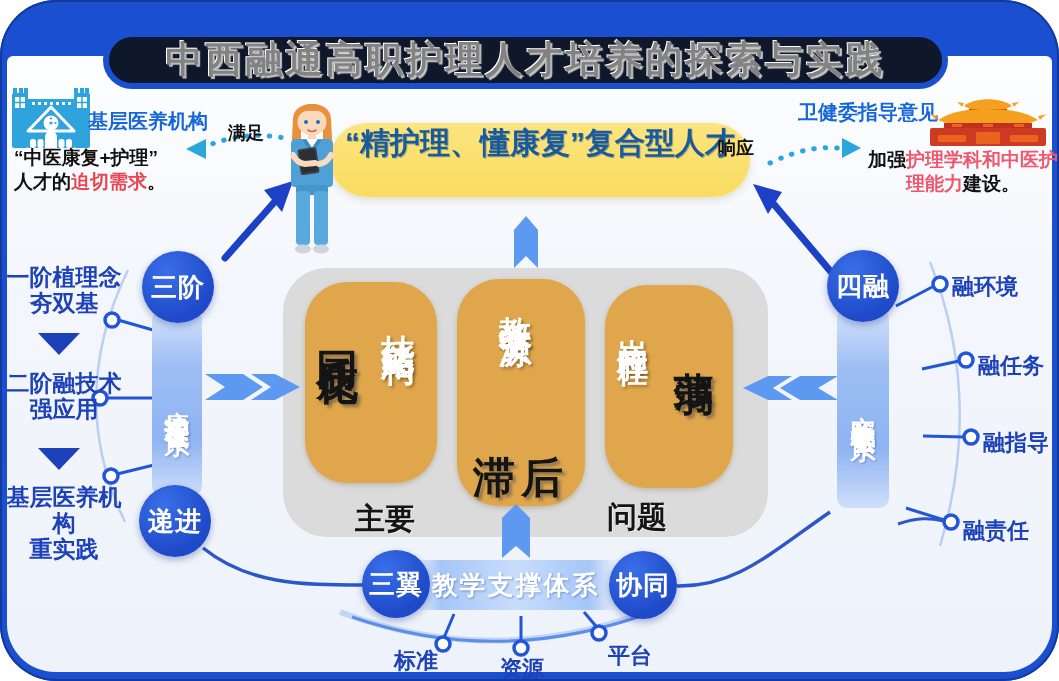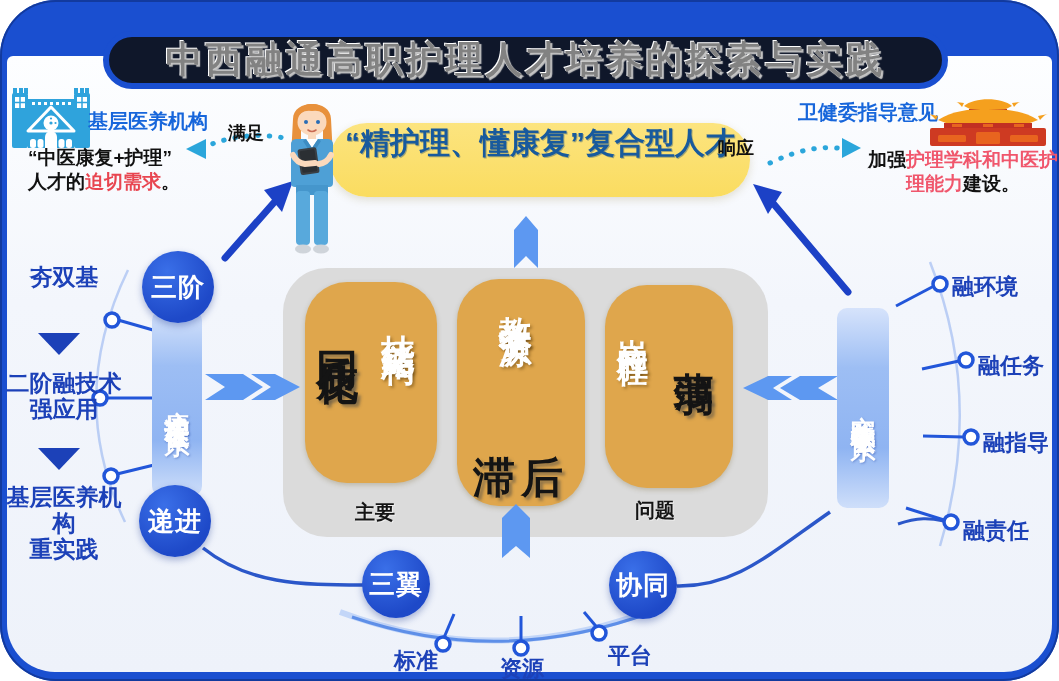--- a/index.html
+++ b/index.html
@@ -21,21 +21,21 @@
     z-index:2;box-shadow:0 3px 8px rgba(120,100,20,.18);}
   .banner-text{font-size:30px;font-weight:900;color:#185A9D;white-space:nowrap;letter-spacing:0px;
     text-shadow:1px 1px 0 rgba(10,60,110,.35);}
   .gray-box{position:absolute;left:283px;top:268px;width:485px;height:269px;background:#DBDBDB;border-radius:44px;z-index:1;}
   .pillar{position:absolute;background:#DFA64C;border-radius:42px;z-index:2;box-shadow:0 2px 5px rgba(100,80,20,.25);}
   .vtext{writing-mode:vertical-rl;text-orientation:upright;line-height:1;}
   .pillar-topic{position:absolute;color:#ffffff;font-weight:900;letter-spacing:6px;
     text-shadow:2px 2px 3px rgba(90,60,10,.45);z-index:3;}
   .pillar-issue{position:absolute;color:#141414;font-weight:900;letter-spacing:6px;
     text-shadow:3px 3px 3px rgba(70,70,70,.5);z-index:3;}
-  .caption{position:absolute;font-size:20px;font-weight:900;color:#141414;z-index:3;white-space:nowrap;
+  .caption{position:absolute;font-size:30px;font-weight:900;color:#141414;z-index:3;white-space:nowrap;
     text-shadow:1px 1px 0 rgba(255,255,255,.5);}
   .badge{position:absolute;border-radius:50%;display:flex;align-items:center;justify-content:center;
     background:radial-gradient(circle at 35% 28%,#3a6fe8,#1E49C8 70%);color:#fff;font-size:26px;font-weight:900;
     z-index:5;box-shadow:0 3px 7px rgba(20,50,140,.35);letter-spacing:1px;white-space:nowrap;}
   .vbar{position:absolute;border-radius:10px;display:flex;align-items:center;justify-content:center;z-index:4;
     background:linear-gradient(180deg,#D6E3FB 0%,#9DBEF4 30%,#8FB4F2 70%,#CFDFFA 100%);}
   .vbar .bar-label{color:#fff;font-weight:900;font-size:25px;letter-spacing:4px;text-shadow:1px 1px 2px rgba(60,90,180,.45);}
   .hbar{position:absolute;left:413px;top:560px;width:205px;height:50px;z-index:4;
     background:linear-gradient(90deg,rgba(190,215,250,0) 0%,#A5C6F7 14%,#C9DDFB 50%,#A5C6F7 86%,rgba(190,215,250,0) 100%);
     display:flex;align-items:center;justify-content:center;}
@@ -153,21 +153,21 @@
         <circle cx="39" cy="32.5" r="1.1" fill="#2FA3DC"></circle>
         <circle cx="43.5" cy="37" r="1.1" fill="#2FA3DC"></circle>
       <path d="M33,62 v-11 a6,6 0 0 1 12,0 v11 Z" fill="#fff"></path>
       <rect x="18" y="53" width="6" height="9" rx="2.5" fill="#fff"></rect>
       <rect x="25.5" y="53" width="6" height="9" rx="2.5" fill="#fff"></rect>
       <rect x="46.5" y="53" width="6" height="9" rx="2.5" fill="#fff"></rect>
       <rect x="54" y="53" width="6" height="9" rx="2.5" fill="#fff"></rect>
     </svg>
   </div>
   <div class="blue-label" style="left:88px;top:108px;">基层医养机构</div>
-  <div class="note" style="left:28px;top:146px;width:185px;">
+  <div class="note" style="left:14px;top:146px;width:185px;">
     <span>“中医康复+护理”</span><br>
     <span>人才的</span><span class="hl">迫切需求</span><span>。</span>
   </div>
   <div class="arrow-word" style="left:228px;top:121px;">满足</div>
 
   <div class="blue-label" style="left:798px;top:99px;">卫健委指导意见</div>
   <div class="icon-wrap" style="left:922px;top:96px;">
     <svg width="132" height="52" viewBox="0 0 132 52">
       <path d="M42,10 C52,1 80,1 90,10 L84,13 L48,13 Z" fill="#F5A01E"></path>
       <path d="M40,11 q-4,-5 -6,-5 l8,1 Z" fill="#F5A01E"></path>
@@ -228,47 +228,52 @@
   <div class="pillar" style="left:305px;top:282px;width:132px;height:201px;"></div>
   <div class="pillar" style="left:457px;top:279px;width:128px;height:227px;"></div>
   <div class="pillar" style="left:605px;top:285px;width:128px;height:203px;"></div>
   <div class="pillar-issue vtext" style="left:316px;top:318px;font-size:42px;height:150px;">同质化</div>
   <div class="pillar-topic vtext" style="left:382px;top:308px;font-size:33px;height:160px;">技能结构</div>
   <div class="pillar-topic vtext" style="left:499px;top:291px;font-size:33px;height:160px;">教学资源</div>
   <div class="pillar-issue" style="left:457px;top:450px;width:128px;text-align:center;font-size:42px;letter-spacing:6px;">滞后</div>
   <div class="pillar-topic vtext" style="left:617px;top:314px;font-size:31px;height:156px;">岗位胜任</div>
   <div class="pillar-issue vtext" style="left:674px;top:340px;font-size:40px;height:100px;">薄弱</div>
   <div class="caption" style="left:355px;top:499px;">主要</div>
-  <div class="caption" style="left:607px;top:497px;margin-left:28px;">问题</div>
+  <div class="caption" style="left:607px;top:497px;">问题</div>
 
   <div class="vbar" style="left:152px;top:310px;width:50px;height:186px;">
     <span class="bar-label vtext">康护课程体系</span>
   </div>
   <div class="badge" style="left:142px;top:251px;width:72px;height:72px;">三阶</div>
   <div class="badge" style="left:139px;top:485px;width:72px;height:72px;">递进</div>
   <div class="stage" style="top:264px;">
+    <div>一阶植理念</div>
     <div>夯双基</div>
   </div>
   <div class="tri" style="left:38px;top:333px;"></div>
   <div class="stage" style="top:370px;">
     <div>二阶融技术</div>
     <div>强应用</div>
   </div>
   <div class="tri" style="left:38px;top:448px;"></div>
   <div class="stage" style="top:484px;">
     <div>基层医养机构</div>
     <div>重实践</div>
   </div>
 
   <div class="vbar" style="left:837px;top:308px;width:52px;height:200px;">
     <span class="bar-label vtext">实践教学体系</span>
   </div>
+  <div class="badge" style="left:827px;top:250px;width:72px;height:72px;">四融</div>
   <div class="side-item" style="left:952px;top:272px;">融环境</div>
   <div class="side-item" style="left:978px;top:351px;">融任务</div>
   <div class="side-item" style="left:983px;top:428px;">融指导</div>
   <div class="side-item" style="left:963px;top:516px;">融责任</div>
 
+  <div class="hbar">
+    <span class="bar-label">教学支撑体系</span>
+  </div>
   <div class="badge" style="left:609px;top:551px;width:68px;height:68px;">协同</div>
   <div class="badge" style="left:362px;top:550px;width:68px;height:68px;">三翼</div>
   <div class="side-item" style="left:394px;top:646px;">标准</div>
   <div class="side-item" style="left:500px;top:654px;">资源</div>
   <div class="side-item" style="left:608px;top:641px;">平台</div>
 </div>
 
 </body></html>

